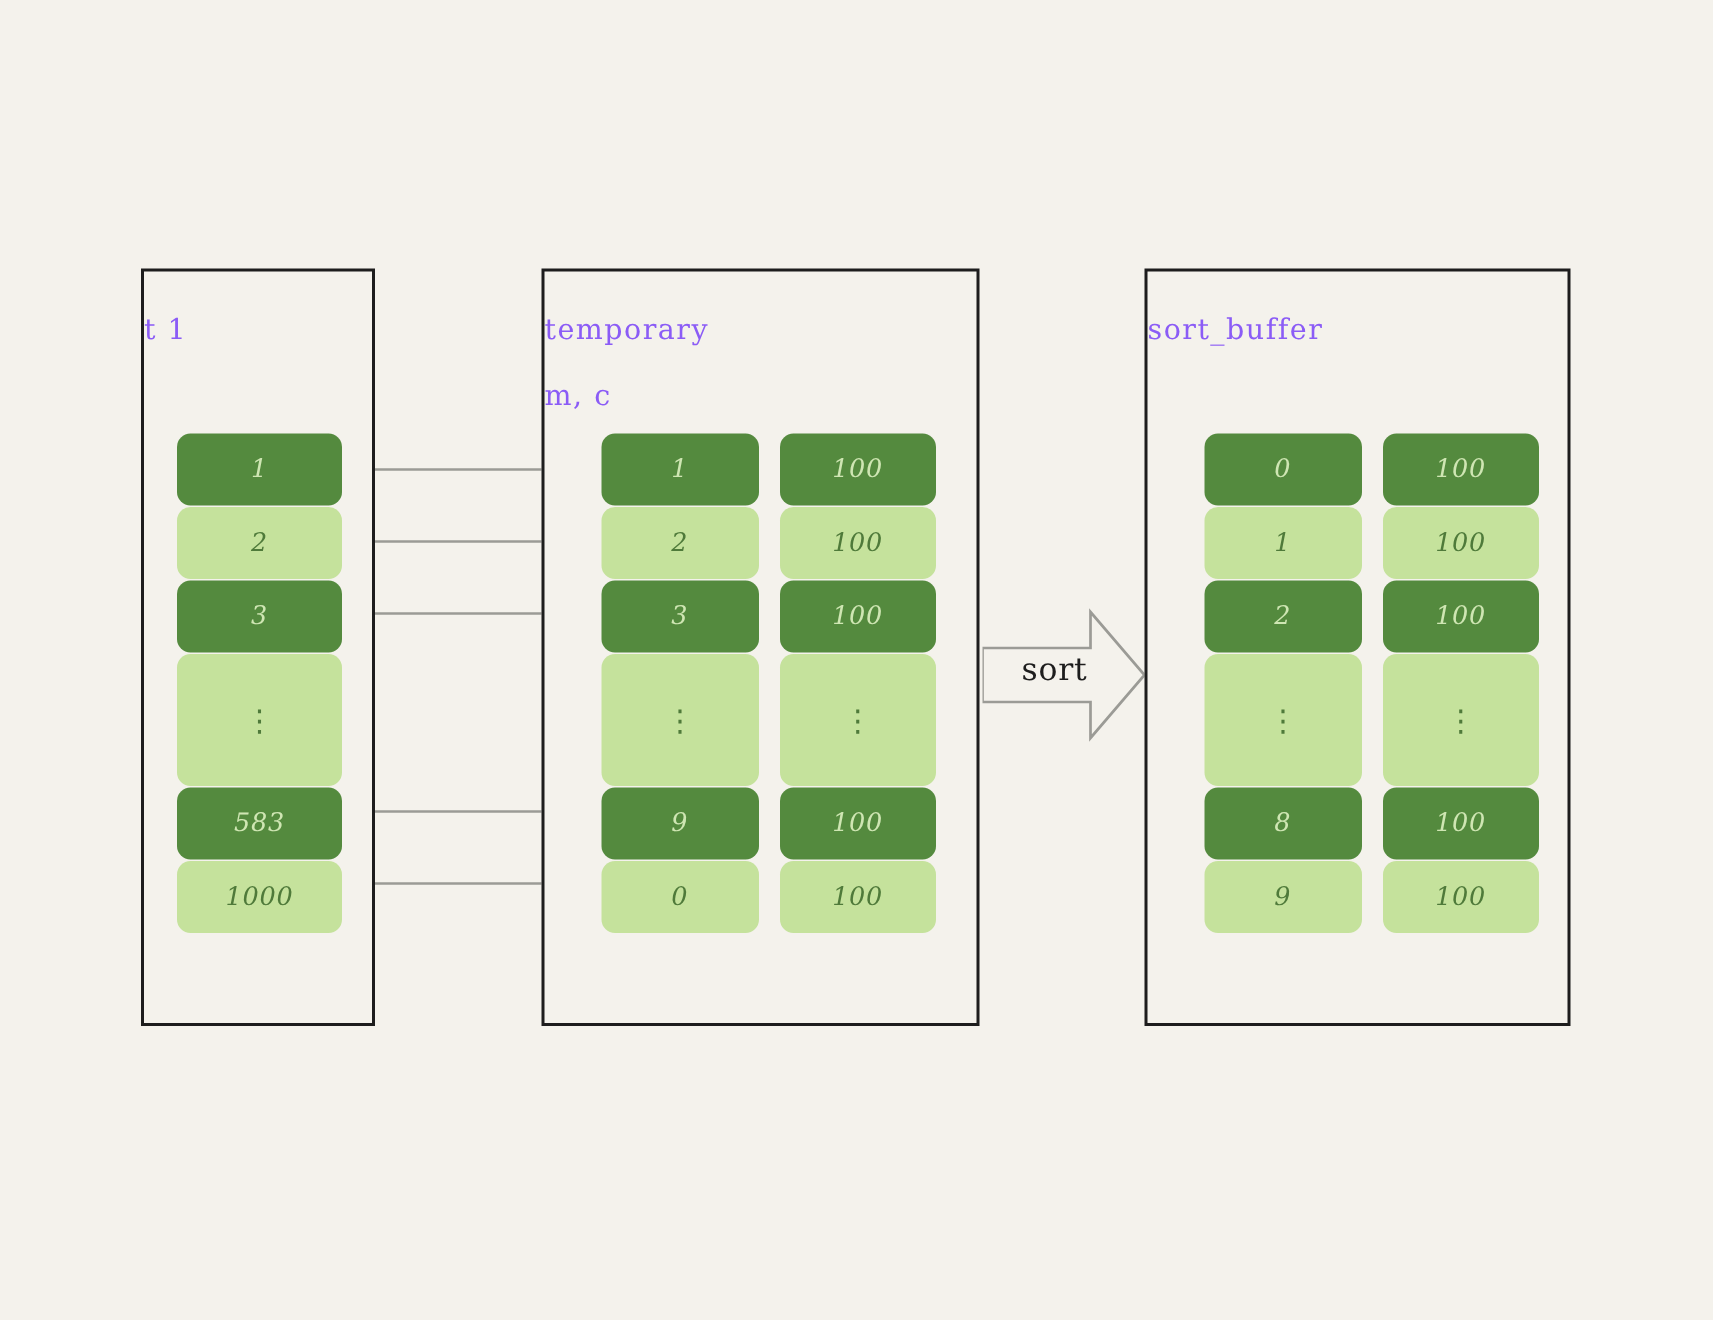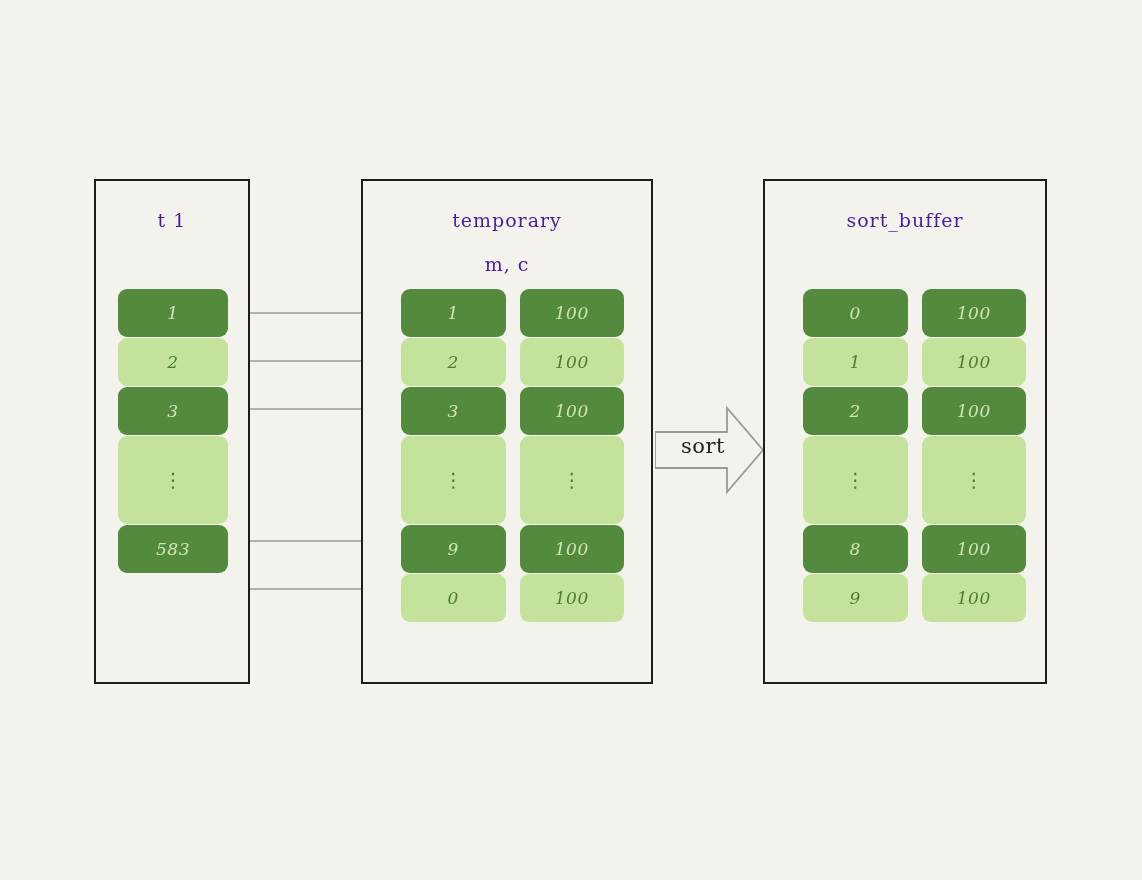--- a/index.html
+++ b/index.html
@@ -27,22 +27,21 @@
     border: 2px solid #1d1d1d;
     box-sizing: border-box;
   }
   #panel-t1      { left: 94px;  top: 179px; width: 156px; height: 505px; }
   #panel-temp    { left: 361px; top: 179px; width: 292px; height: 505px; }
   #panel-sortbuf { left: 763px; top: 179px; width: 284px; height: 505px; }
 
   .panel-title {
     position: absolute;
     left: 0; right: 0;
-    text-align: center;
-    color: #4c1d95;
+    color: #8b5cf6;
     font-family: "DejaVu Serif", serif;
     font-size: 19px;
     letter-spacing: 1px;
     white-space: pre;
   }
   .panel-title.line1 { top: 28px; }
   .panel-title.line2 { top: 72px; }
 
   
   .stack {
@@ -146,20 +145,23 @@
     </div>
     <div class="row">
       <div class="cell dark">3</div>
     </div>
     <div class="row tall">
       <div class="cell light ellipsis">⋮</div>
     </div>
     <div class="row">
       <div class="cell dark">583</div>
     </div>
+    <div class="row">
+      <div class="cell light">1000</div>
+    </div>
   </div>
 
   <div class="panel" id="panel-temp">
     <div class="panel-title line1">temporary</div>
     <div class="panel-title line2">m, c</div>
   </div>
   <div class="stack" id="stack-temp">
     <div class="row">
       <div class="cell dark">1</div>
       <div class="cell dark">100</div>

